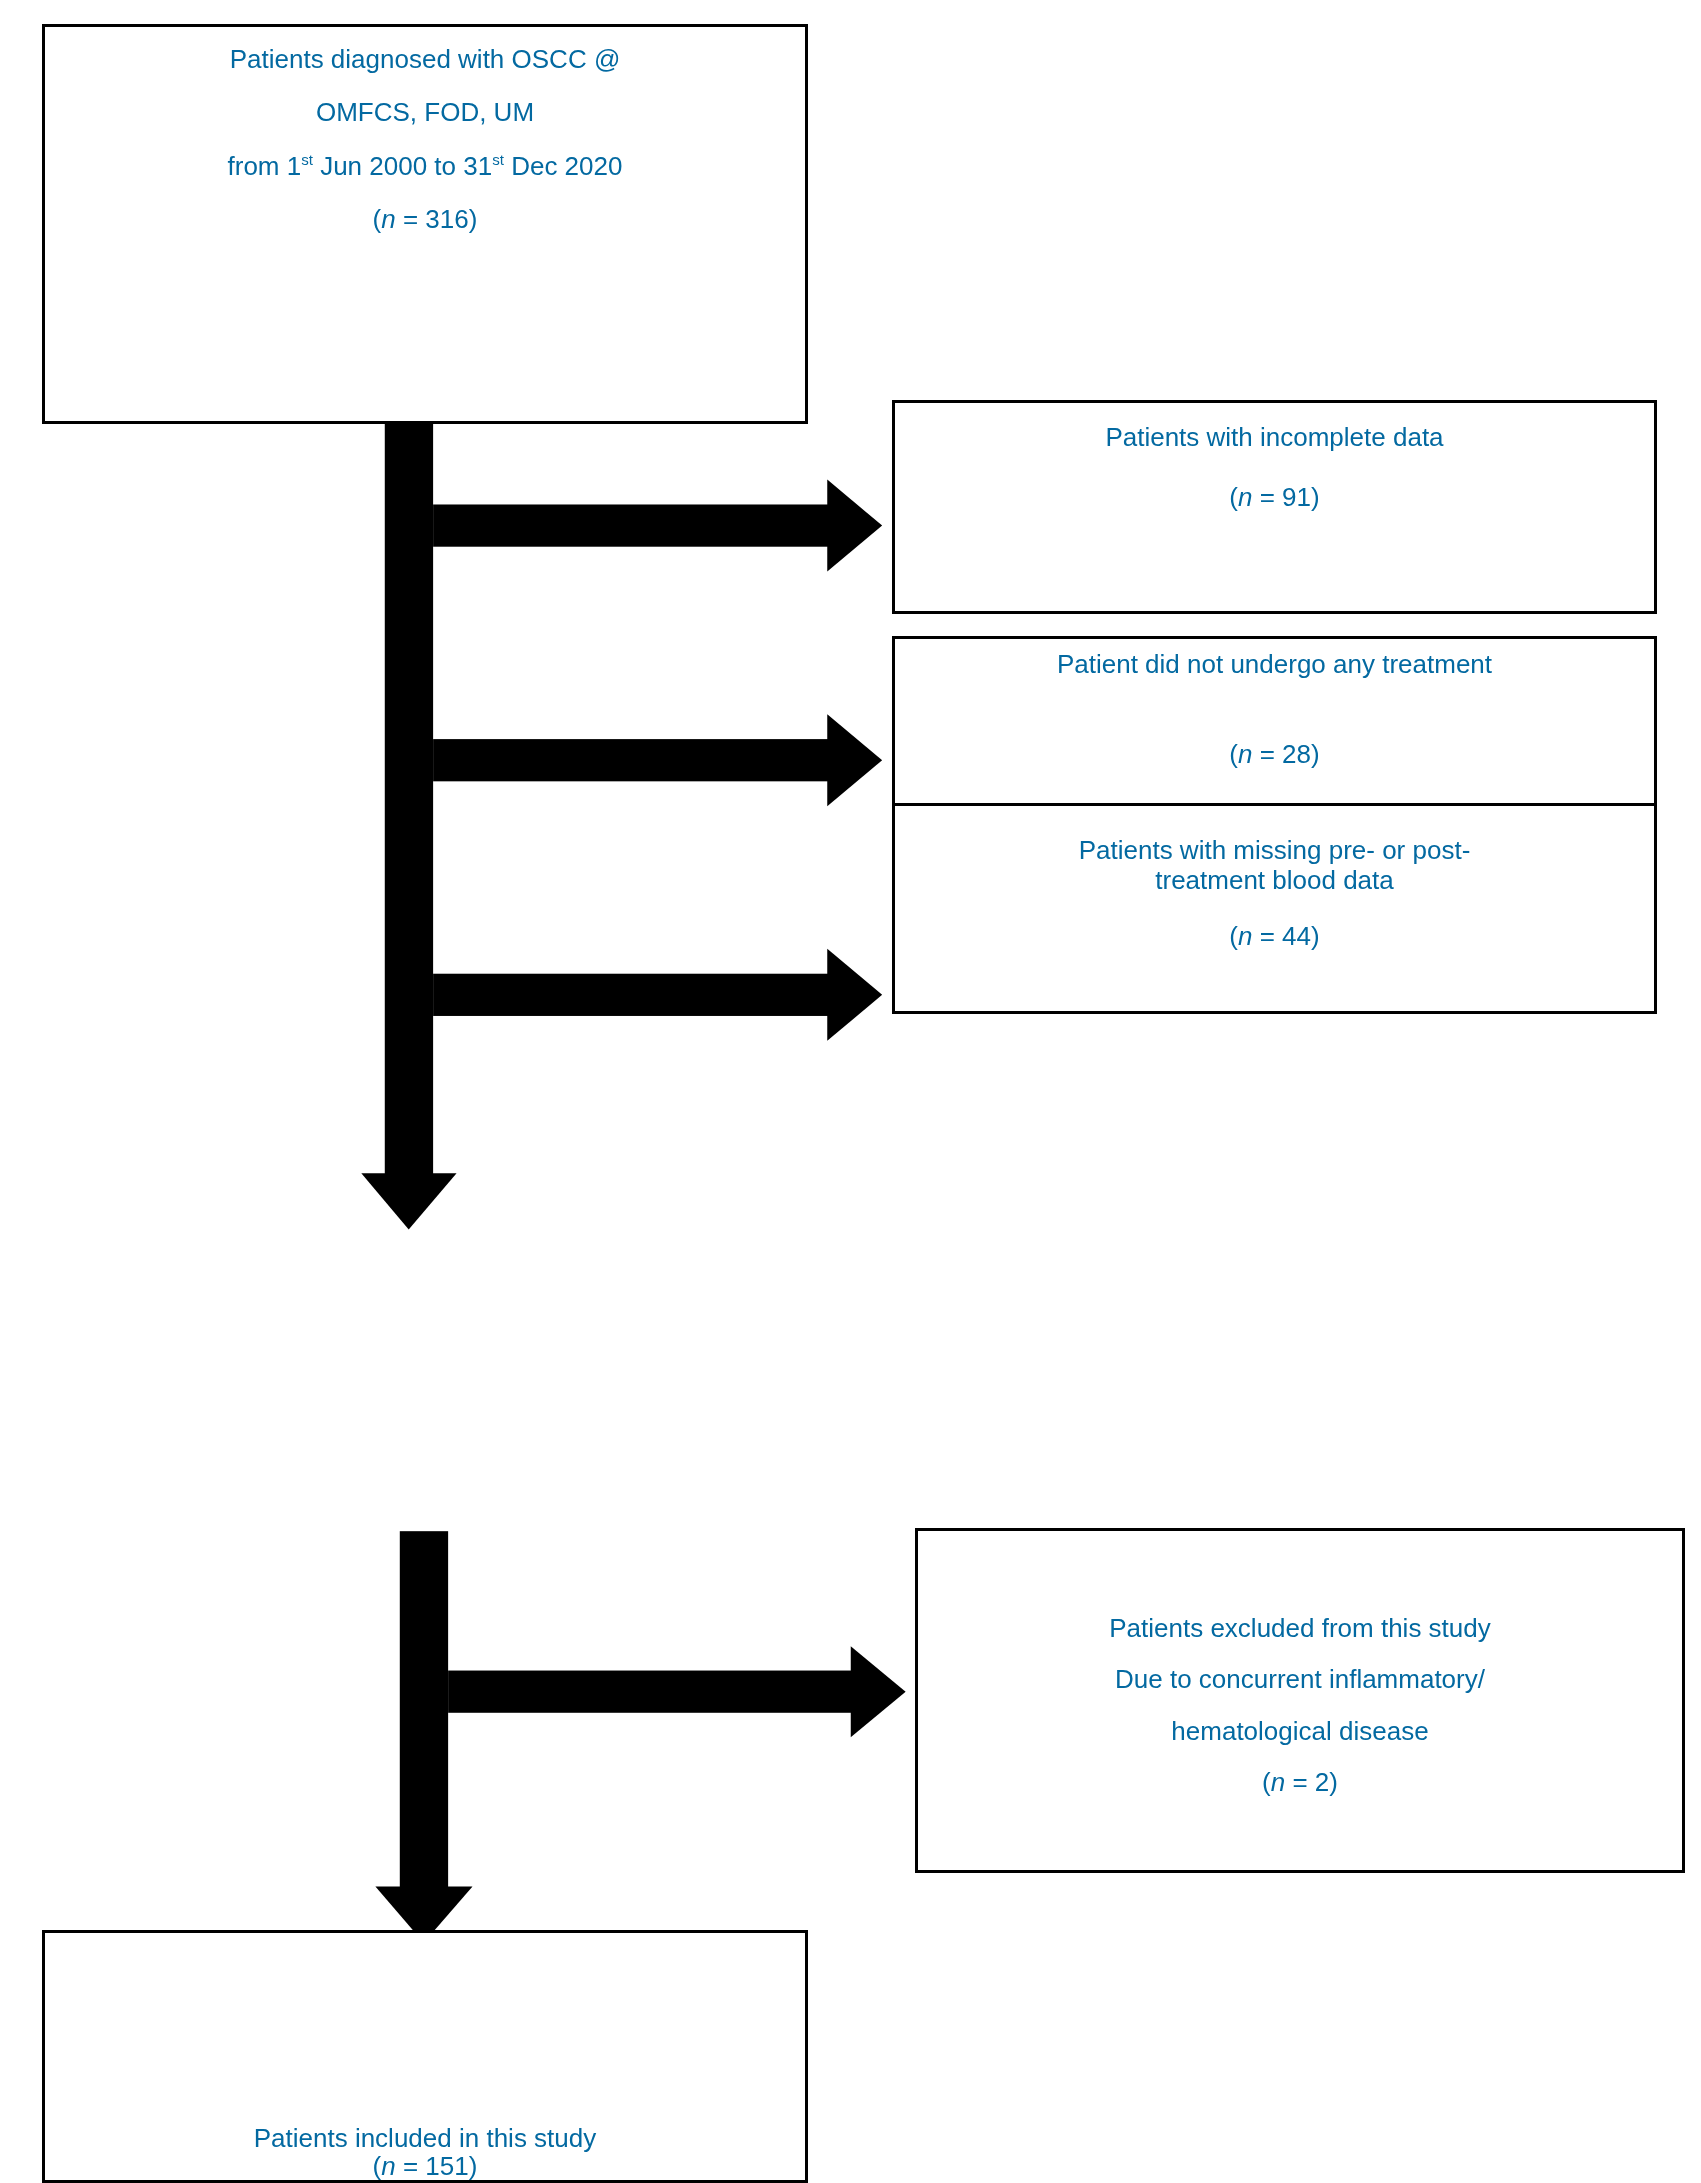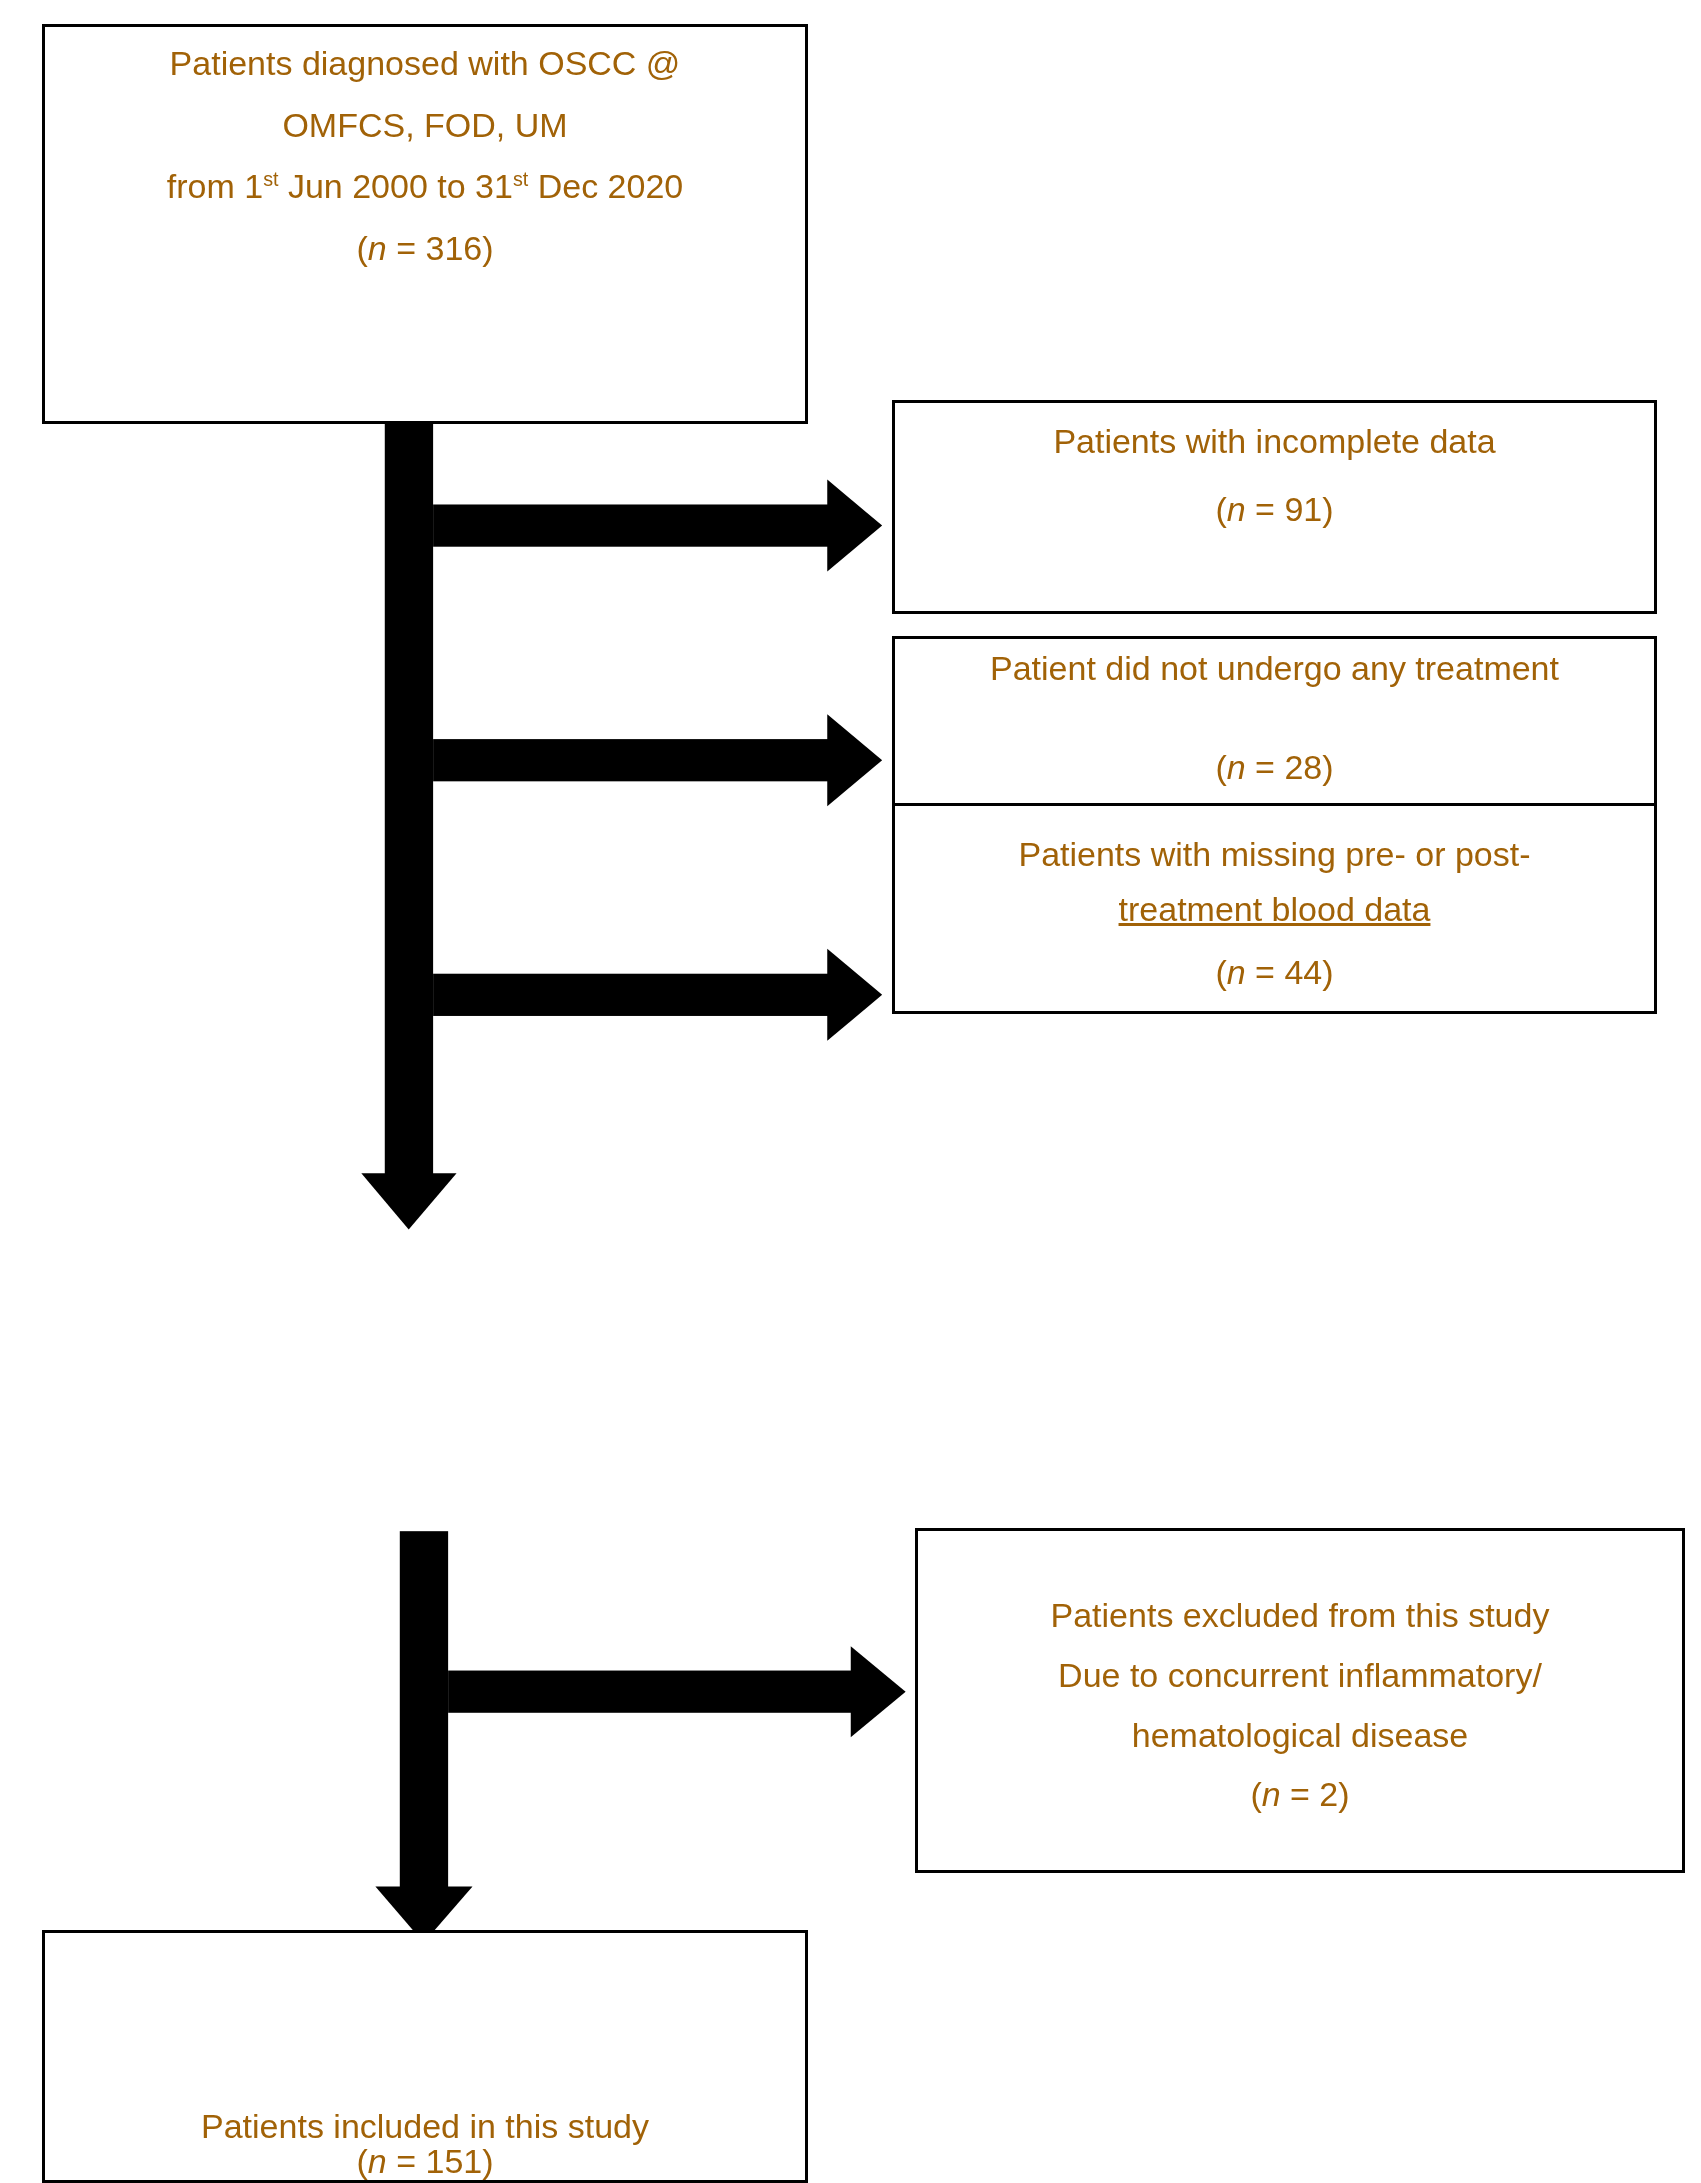--- a/index.html
+++ b/index.html
@@ -20,24 +20,24 @@
     position: absolute;
     box-sizing: border-box;
     border: 3.3px solid #000000;
     background: #ffffff;
     display: flex;
     flex-direction: column;
     align-items: center;
     text-align: center;
   }
   .node-line {
-    font-size: 34px;
+    font-size: 26px;
     line-height: 1.05;
     white-space: nowrap;
-    color: #a16207;
+    color: #0369a1;
   }
   .ital { font-style: italic; }
   sup.ord {
     font-size: 0.58em;
     vertical-align: super;
     line-height: 0;
   }
   .arrow-svg {
     position: absolute;
     overflow: visible;
@@ -90,21 +90,21 @@
 
   <div class="node-box" style="left:892px; top:636px; width:765px; height:173px; justify-content:flex-start; padding-top:12.2px;gap:36px;">
     <div class="node-line">Patient did not undergo any treatment</div>
     <div class="node-line" style="margin-top:27px;">
       <span>(</span><span class="ital">n</span><span> = 28</span><span>)</span>
     </div>
   </div>
 
   <div class="node-box" style="left:892px; top:803px; width:765px; height:211px; justify-content:flex-start; padding-top:31px;">
     <div class="node-line">Patients with missing pre- or post-</div>
-    <div class="node-line" style="margin-top:19px;text-decoration:underline;">treatment blood data</div>
+    <div class="node-line" style="margin-top:3px;">treatment blood data</div>
     <div class="node-line" style="margin-top:28px;">
       <span>(</span><span class="ital">n</span><span> = 44</span><span>)</span>
     </div>
   </div>
 
 
   <div class="node-box" style="left:915px; top:1528px; width:770px; height:345px; justify-content:center; padding-top:10px;">
     <div class="node-line">Patients excluded from this study</div>
     <div class="node-line" style="margin-top:24.4px;">Due to concurrent inflammatory/</div>
     <div class="node-line" style="margin-top:24.4px;">hematological disease</div>

